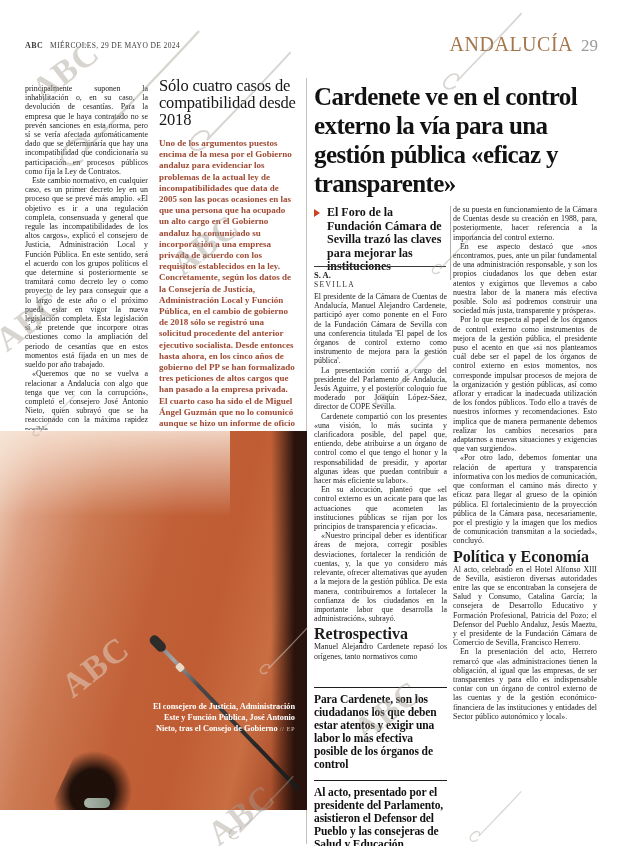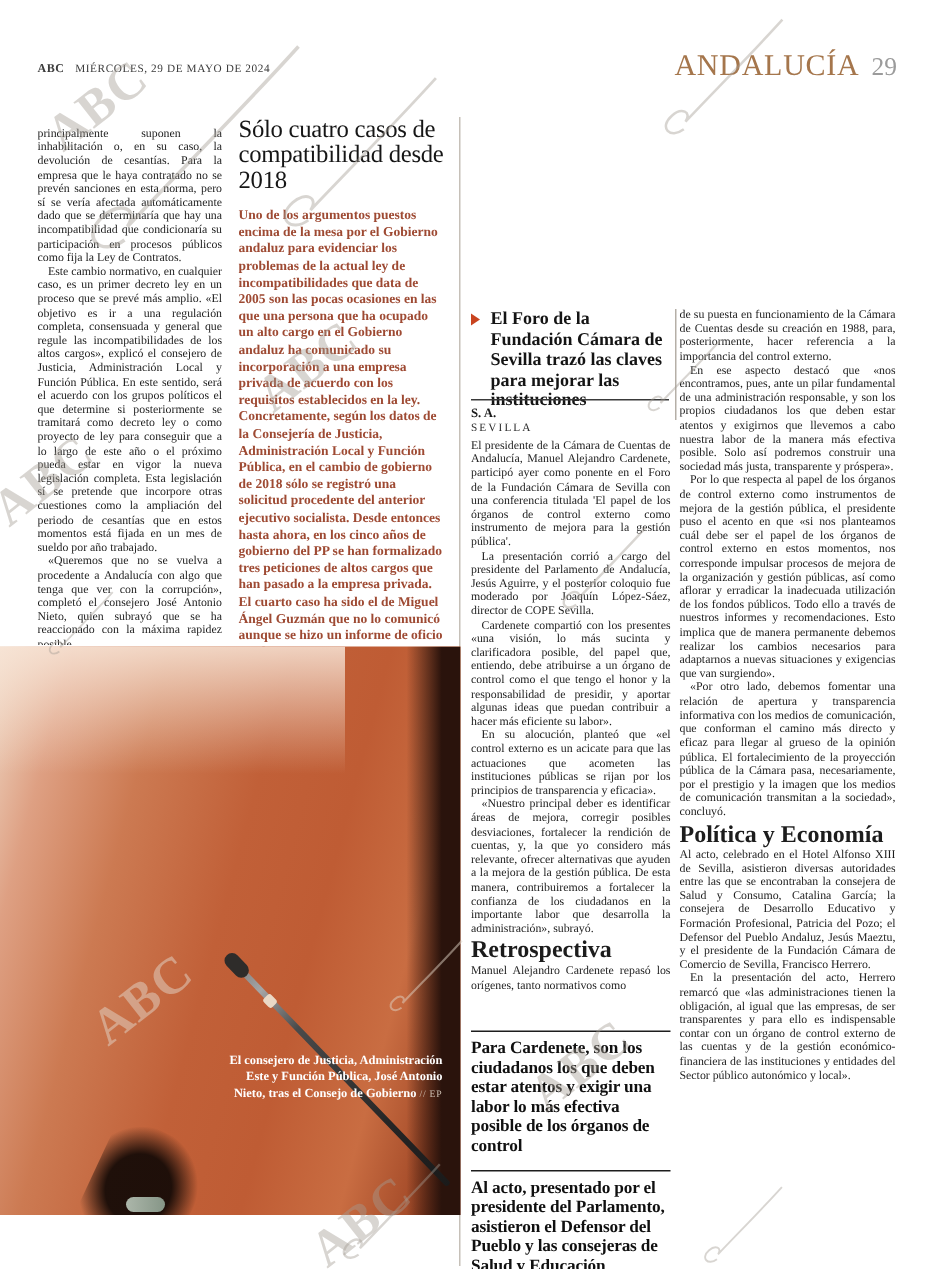--- a/index.html
+++ b/index.html
@@ -80,31 +80,32 @@
   <div class="hdr-left">
     <span class="brand">ABC</span><span>MIÉRCOLES, 29 DE MAYO DE 2024</span>
   </div>
   <div class="hdr-right">
     <span class="section">ANDALUCÍA</span><span class="folio">29</span>
   </div>
 
   <div class="col0 bodycol">
     <p class="noindent">principalmente suponen la inhabilitación o, en su caso, la devolución de cesantías. Para la empresa que le haya contratado no se prevén sanciones en esta norma, pero sí se vería afectada automáticamente dado que se determinaría que hay una incompatibilidad que condicionaría su participación en procesos públicos como fija la Ley de Contratos.</p>
     <p>Este cambio normativo, en cualquier caso, es un primer decreto ley en un proceso que se prevé más amplio. «El objetivo es ir a una regulación completa, consensuada y general que regule las incompatibilidades de los altos cargos», explicó el consejero de Justicia, Administración Local y Función Pública. En este sentido, será el acuerdo con los grupos políticos el que determine si posteriormente se tramitará como decreto ley o como proyecto de ley para conseguir que a lo largo de este año o el próximo pueda estar en vigor la nueva legislación completa. Esta legislación sí se pretende que incorpore otras cuestiones como la ampliación del periodo de cesantías que en estos momentos está fijada en un mes de sueldo por año trabajado.</p>
-    <p>«Queremos que no se vuelva a procedente a Andalucía con algo que tenga que ver con la corrupción», completó el consejero José Antonio Nieto, quien subrayó que se ha reaccionado con la máxima rapidez posible.</p>
+    <p>«Queremos que no se vuelva a relacionar a Andalucía con algo que tenga que ver con la corrupción», completó el consejero José Antonio Nieto, quien subrayó que se ha reaccionado con la máxima rapidez posible.</p>
   </div>
 
   <div class="sidebar">
     <div class="sidebar-title">Sólo cuatro casos de compatibilidad desde 2018</div>
     <div class="sidebar-body">Uno de los argumentos puestos encima de la mesa por el Gobierno andaluz para evidenciar los problemas de la actual ley de incompatibilidades que data de 2005 son las pocas ocasiones en las que una persona que ha ocupado un alto cargo en el Gobierno andaluz ha comunicado su incorporación a una empresa privada de acuerdo con los requisitos establecidos en la ley. Concretamente, según los datos de la Consejería de Justicia, Administración Local y Función Pública, en el cambio de gobierno de 2018 sólo se registró una solicitud procedente del anterior ejecutivo socialista. Desde entonces hasta ahora, en los cinco años de gobierno del PP se han formalizado tres peticiones de altos cargos que han pasado a la empresa privada. El cuarto caso ha sido el de Miguel Ángel Guzmán que no lo comunicó aunque se hizo un informe de oficio por la Junta.</div>
   </div>
 
   <div class="vrule-main"></div>
   <div class="vrule-standfirst"></div>
 
+  <h1 class="headline">Cardenete ve en el control externo la vía para una gestión pública «eficaz y transparente»</h1>
 
   <div class="standfirst">
     <span class="tri"></span>
     <span class="sf-text">El Foro de la Fundación Cámara de Sevilla trazó las claves para mejorar las instituciones</span>
   </div>
 
   <div class="byline-rule"></div>
   <div class="byline">S. A.</div>
   <div class="dateline">SEVILLA</div>
 

